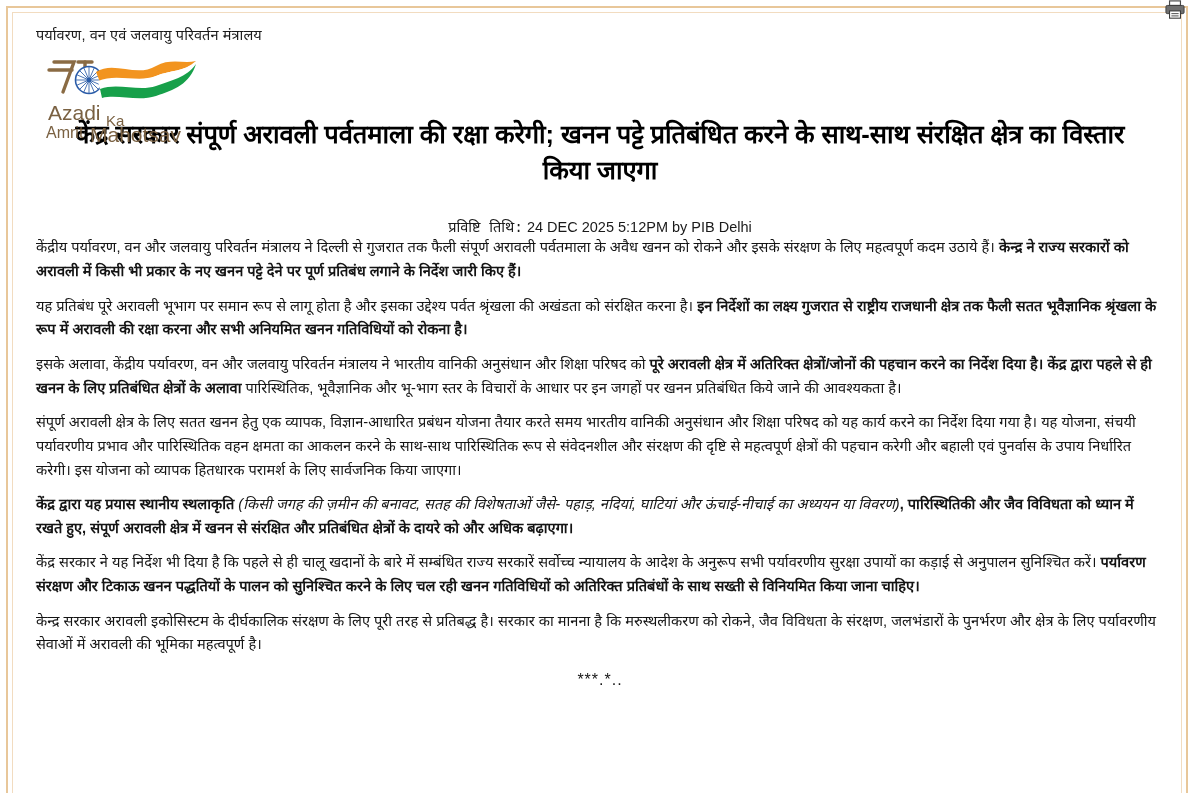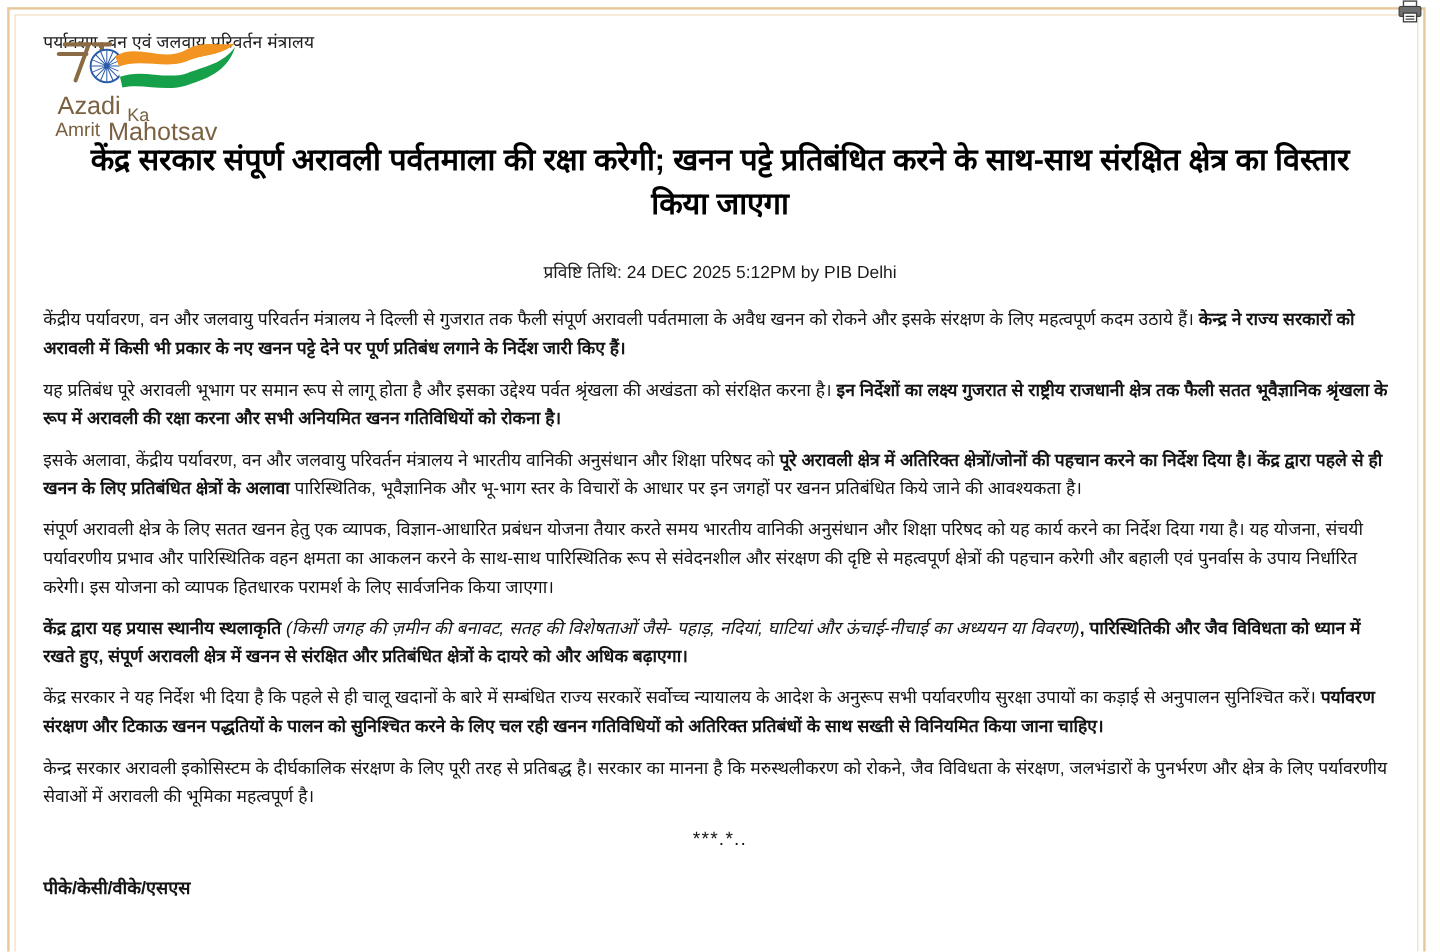--- a/index.html
+++ b/index.html
@@ -68,21 +68,21 @@
     color: #1a1a1a;
     letter-spacing: 0.1px;
     margin: 8px 0 0 0;
     font-family: "Liberation Sans", "DejaVu Sans", sans-serif;
   }
 
   
   .logo-wrap {
     position: absolute;
     left: 22px;
-    top: 7px;
+    top: 32px;
     width: 168px;
     height: 96px;
   }
   .logo-svg { display: block; }
 
   
   .headline {
     margin: 72px auto 0 auto;
     width: 1098px;
     text-align: center;
@@ -96,26 +96,25 @@
 
   
   .posted-line {
     margin: 28px 0 0 0;
     text-align: center;
     font-size: 14.5px;
     color: #1a1a1a;
     font-family: "Liberation Sans", "DejaVu Sans", sans-serif;
   }
   .posted-line .posted-label {
-    font-family: Liberation Sans, sans-serif;
+    font-family: Liberation Mono, monospace;
   }
 
   
   .body-block {
-    margin-top: 20px;
   }
   .para {
     margin: 0 0 11px 0;
     font-size: 14.6px;
     line-height: 1.62;
     color: #141414;
     text-align: left;
     font-family: "Liberation Sans", "DejaVu Sans", sans-serif;
     font-weight: 400;
   }
@@ -218,15 +217,14 @@
       <p class="para"><span>यह प्रतिबंध पूरे अरावली भूभाग पर समान रूप से लागू होता है और इसका उद्देश्य पर्वत श्रृंखला की अखंडता को संरक्षित करना है। </span><b>इन निर्देशों का लक्ष्य गुजरात से राष्ट्रीय राजधानी क्षेत्र तक फैली सतत भूवैज्ञानिक श्रृंखला के रूप में अरावली की रक्षा करना और सभी अनियमित खनन गतिविधियों को रोकना है।</b></p>
       <p class="para"><span>इसके अलावा, केंद्रीय पर्यावरण, वन और जलवायु परिवर्तन मंत्रालय ने भारतीय वानिकी अनुसंधान और शिक्षा परिषद को </span><b>पूरे अरावली क्षेत्र में अतिरिक्त क्षेत्रों/जोनों की पहचान करने का निर्देश दिया है। केंद्र द्वारा पहले से ही खनन के लिए प्रतिबंधित क्षेत्रों के अलावा </b><span>पारिस्थितिक, भूवैज्ञानिक और भू-भाग स्तर के विचारों के आधार पर इन जगहों पर खनन प्रतिबंधित किये जाने की आवश्यकता है।</span></p>
       <p class="para"><span>संपूर्ण अरावली क्षेत्र के लिए सतत खनन हेतु एक व्यापक, विज्ञान-आधारित प्रबंधन योजना तैयार करते समय भारतीय वानिकी अनुसंधान और शिक्षा परिषद को यह कार्य करने का निर्देश दिया गया है। यह योजना, संचयी पर्यावरणीय प्रभाव और पारिस्थितिक वहन क्षमता का आकलन करने के साथ-साथ पारिस्थितिक रूप से संवेदनशील और संरक्षण की दृष्टि से महत्वपूर्ण क्षेत्रों की पहचान करेगी और बहाली एवं पुनर्वास के उपाय निर्धारित करेगी।  इस योजना को व्यापक हितधारक परामर्श के लिए सार्वजनिक किया जाएगा।</span></p>
       <p class="para"><b>केंद्र द्वारा यह प्रयास स्थानीय स्थलाकृति </b><i>(किसी जगह की ज़मीन की बनावट, सतह की विशेषताओं जैसे- पहाड़, नदियां, घाटियां और ऊंचाई-नीचाई का अध्ययन या विवरण)</i><b>, पारिस्थितिकी और जैव विविधता को ध्यान में रखते हुए, संपूर्ण अरावली क्षेत्र में खनन से संरक्षित और प्रतिबंधित क्षेत्रों के दायरे को और अधिक बढ़ाएगा।</b></p>
       <p class="para"><span>केंद्र सरकार ने यह निर्देश भी दिया है कि पहले से ही चालू खदानों के बारे में सम्बंधित राज्य सरकारें सर्वोच्च न्यायालय के आदेश के अनुरूप सभी पर्यावरणीय सुरक्षा उपायों का कड़ाई से अनुपालन सुनिश्चित करें। </span><b>पर्यावरण संरक्षण और टिकाऊ खनन पद्धतियों के पालन को सुनिश्चित करने के लिए चल रही खनन गतिविधियों को अतिरिक्त प्रतिबंधों के साथ सख्ती से विनियमित किया जाना चाहिए।</b></p>
       <p class="para"><span>केन्द्र सरकार अरावली इकोसिस्टम के दीर्घकालिक संरक्षण के लिए पूरी तरह से प्रतिबद्ध है।  सरकार का मानना है कि मरुस्थलीकरण को रोकने, जैव विविधता के संरक्षण, जलभंडारों के पुनर्भरण और क्षेत्र के लिए पर्यावरणीय सेवाओं में अरावली की भूमिका महत्वपूर्ण है।</span></p>
     </div>
 
   <div class="separator">***.*..</div>
 
-  <div class="footer-sign">पीके/केसी/वीके/एसएस</div>
 
 </div>
 
 </body></html>

